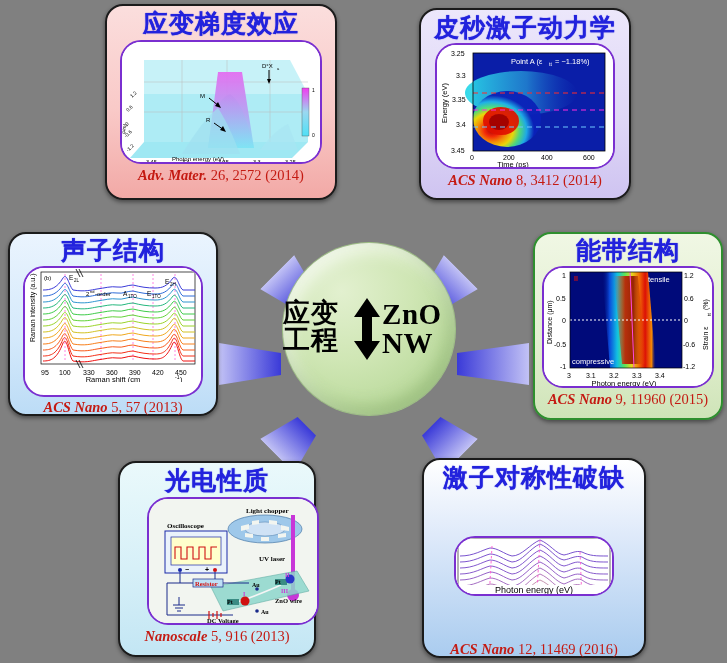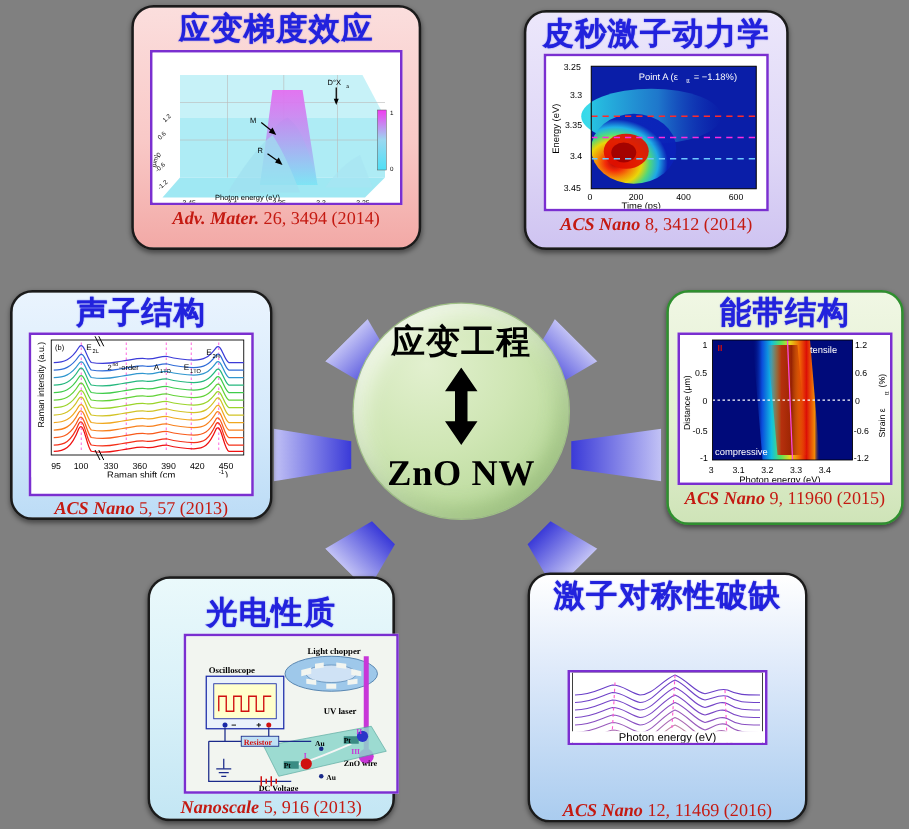--- a/index.html
+++ b/index.html
@@ -15,21 +15,21 @@
   
   .beam{position:absolute;transform-origin:0 50%;}
   .beam svg{display:block;}
 
   
   #hub{
     position:absolute;left:283px;top:243px;width:172px;height:172px;
     border-radius:50%;
     background:radial-gradient(circle at 34% 28%, #e2f0cf 0%, #cfe6b4 42%, #bcdb9e 72%, #a9cf8d 100%);
     box-shadow:0 0 0 1px #9fc285, inset -6px -8px 16px rgba(120,160,90,.45), inset 6px 8px 18px rgba(255,255,255,.75);
-    display:flex;flex-direction:column;align-items:center;justify-content:center;
+    display:flex;flex-direction:row;align-items:center;justify-content:center;
     z-index:6;
   }
   #hub .hub-title{
     font-size:27px;font-weight:bold;color:#000;letter-spacing:1px;line-height:1;
     margin-top:-4px;
   }
   #hub .hub-arrow{margin:7px 0 4px 0;}
   #hub .hub-sub{
     font-family:"Liberation Serif", serif;
     font-size:29px;font-weight:bold;color:#000;letter-spacing:.5px;line-height:1;
@@ -44,21 +44,21 @@
   }
   .panel .p-title{
     font-size:25px;font-weight:bold;color:#2222dd;
     line-height:1;letter-spacing:1px;
     text-shadow:0 0 1px #2222dd;
     white-space:nowrap;
   }
   .panel .p-fig{
     background:#fff;
     box-sizing:border-box;
-    position:relative;overflow:hidden;
+    position:relative;overflow:hidden;border-radius:21px;
   }
   .panel .p-cite{
     font-size:14.5px;color:#c41a12;white-space:nowrap;line-height:1;
     font-family:"Liberation Serif", serif;
   }
   .panel .p-cite .j{font-style:italic;font-weight:bold;}
 
   
   .pk{background:linear-gradient(180deg,#fbdedd 0%,#f9c9c7 55%,#f2a9a6 100%);
       border:2.5px solid #1b1b1b;
@@ -218,21 +218,21 @@
           <text x="6" y="70" transform="rotate(-42 6 70)">0.6</text>
           <text x="5" y="84" transform="rotate(-42 5 84)">0</text>
           <text x="4" y="96" transform="rotate(-42 4 96)">-0.6</text>
           <text x="6" y="110" transform="rotate(-42 6 110)">-1.2</text>
         </g>
         <text x="2" y="92" font-family="Liberation Sans, sans-serif" font-size="5" fill="#000" transform="rotate(-72 2 92)">[μm]</text>
       </svg>
       <div style="position:absolute;left:50px;bottom:0px;font-size:6px;font-family:'Liberation Sans',sans-serif;color:#000;">Photon energy (eV)</div>
     </div>
     <div class="p-cite" style="margin-top:4px;">
-      <span class="j">Adv. Mater.</span><span> 26, 3494 (2014)</span>
+      <span class="j">Adv. Mater.</span><span> 26, 2572 (2014)</span>
     </div>
   </div>
 
   <div class="panel lv" style="left:419px;top:8px;width:212px;height:192px;padding:5px 0 0 0;">
     <div class="p-title">皮秒激子动力学</div>
     <div class="p-fig" style="width:180px;height:126px;margin-top:3px;">
       <svg class="fig-svg" width="176" height="122" viewBox="0 0 176 122">
         <rect width="176" height="122" fill="#fff"></rect>
         <defs>
           <radialGradient id="hot1" cx="28%" cy="70%" r="62%">
@@ -409,21 +409,21 @@
         <text x="167" y="48" font-family="Liberation Sans, sans-serif" font-size="5" fill="#000" transform="rotate(-90 167 48)">tt</text>
         <text x="164" y="42" font-family="Liberation Sans, sans-serif" font-size="7" fill="#000" transform="rotate(-90 164 42)">(%)</text>
         <text x="80" y="118" font-family="Liberation Sans, sans-serif" font-size="7.5" fill="#000" text-anchor="middle">Photon energy (eV)</text>
       </svg>
     </div>
     <div class="p-cite" style="margin-top:4px;">
       <span class="j">ACS Nano</span><span> 9, 11960 (2015)</span>
     </div>
   </div>
 
-  <div class="panel cy" style="left:118px;top:461px;width:198px;height:196px;padding:15px 0 0 0;">
+  <div class="panel cy" style="left:118px;top:461px;width:198px;height:196px;padding:5px 0 0 0;">
     <div class="p-title">光电性质</div>
     <div class="p-fig" style="width:172px;height:128px;margin-top:4px;margin-left:32px;">
       <svg class="fig-svg" width="168" height="124" viewBox="0 0 168 124">
         <rect width="168" height="124" fill="#f2f5f0"></rect>
 
         <ellipse cx="116" cy="30" rx="37" ry="14" fill="#9ec8ea" stroke="#4a7aa8" stroke-width=".7"></ellipse>
         <ellipse cx="116" cy="30" rx="20" ry="7" fill="#cfe2f5" stroke="#4a7aa8" stroke-width=".5"></ellipse>
         <g fill="#f2f5f0">
           <polygon points="92,27 100,25 100,30 92,32"></polygon>
           <polygon points="103,22 110,21 110,25 103,26"></polygon>

